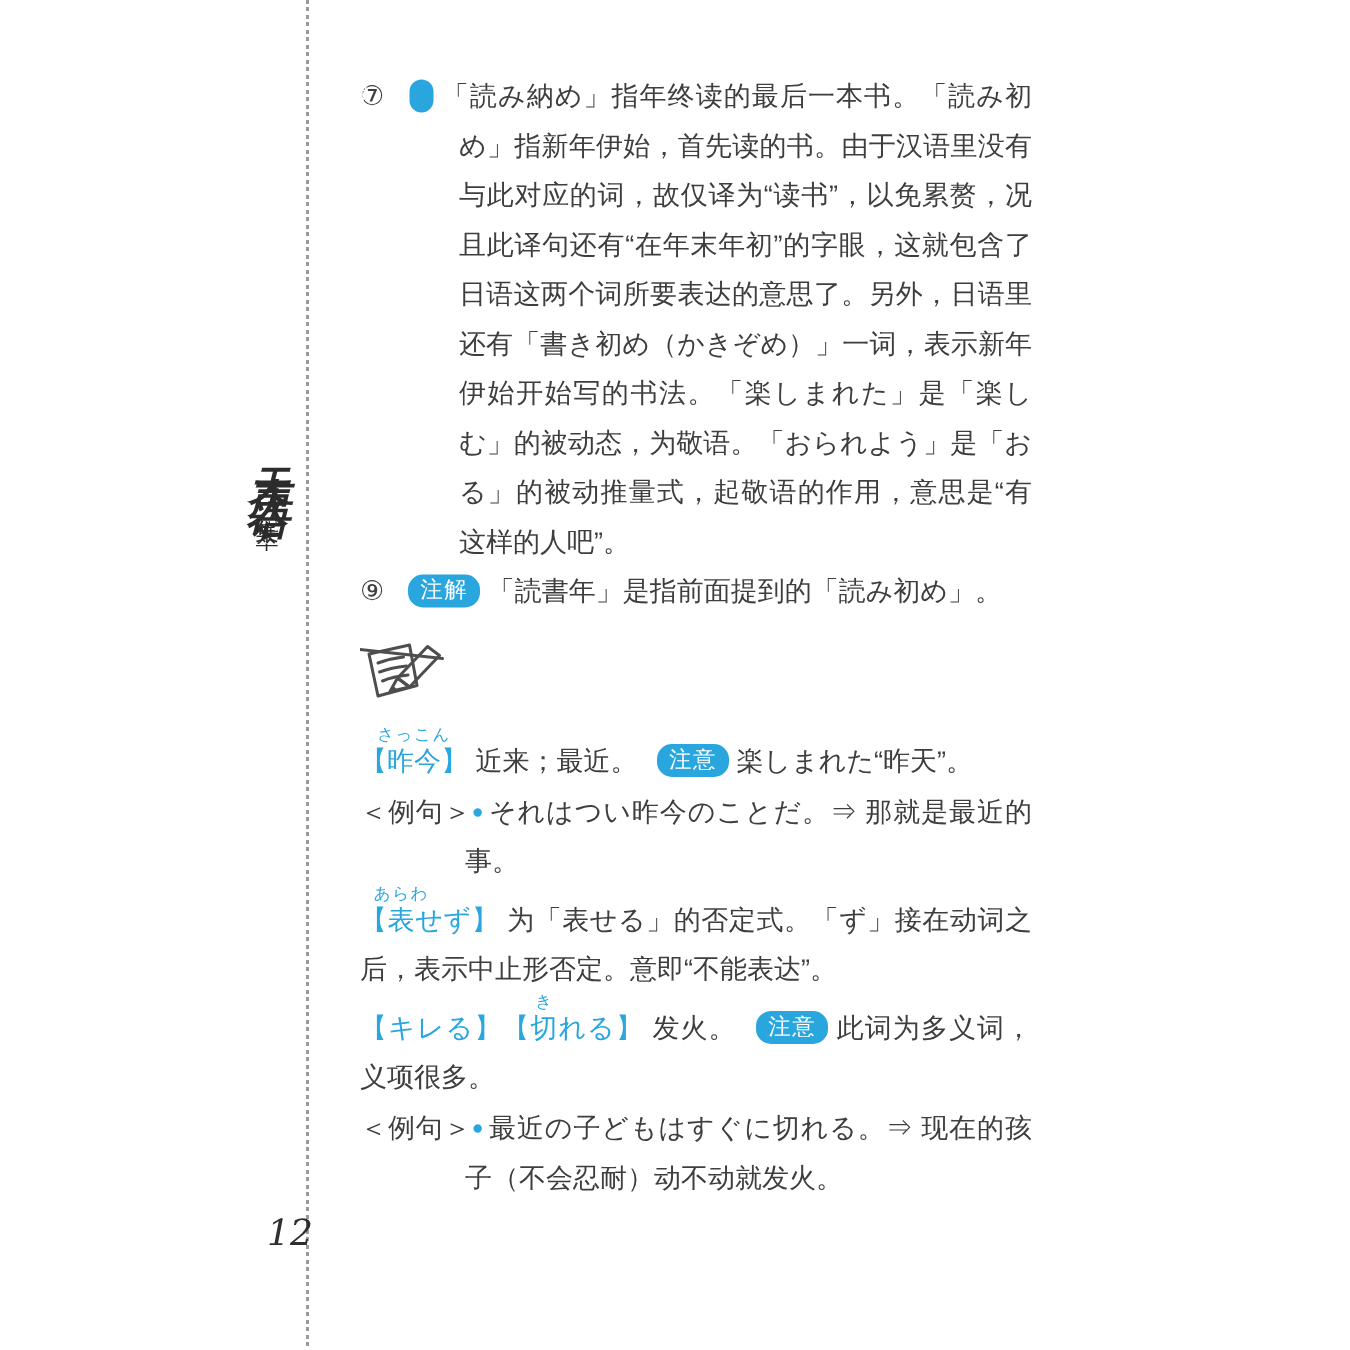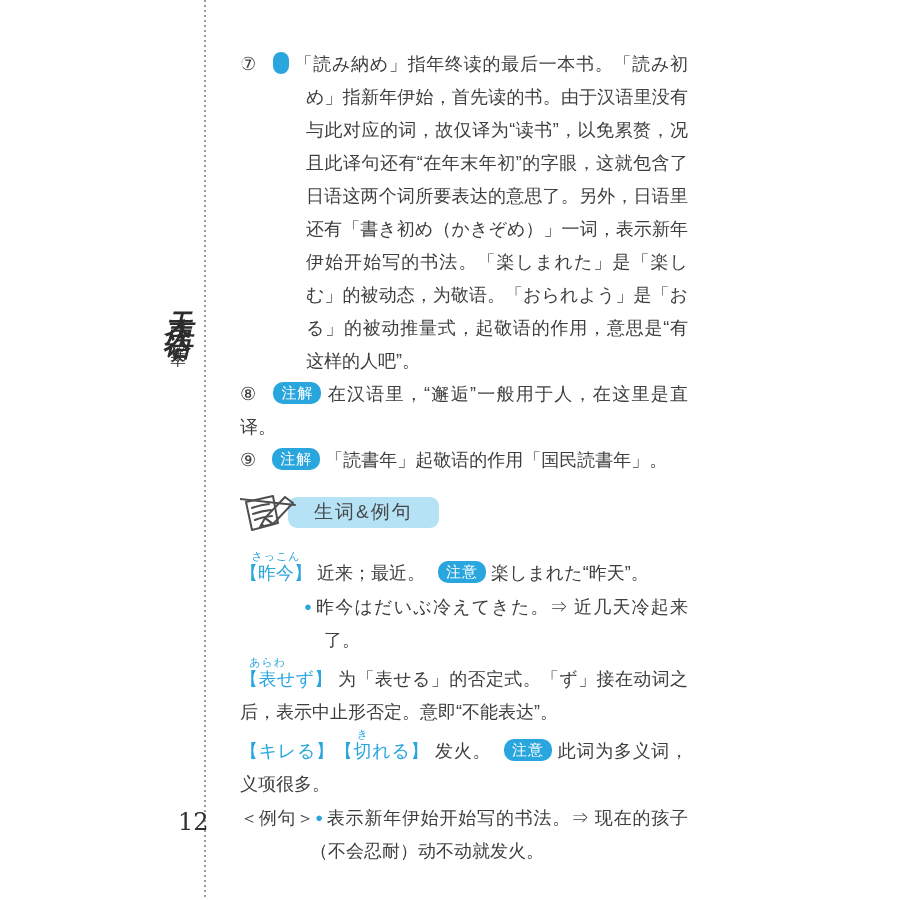--- a/index.html
+++ b/index.html
@@ -33,21 +33,21 @@
     font-family:"DejaVu Serif",serif;font-size:27px;letter-spacing:7px;
     font-weight:bold;font-style:italic;
   }
   .spine-series{
     font-family:"DejaVu Serif",serif;font-size:16px;letter-spacing:4px;margin-top:16px;
   }
   .spine-vol{font-size:14px;margin-top:2px;}
 
   .page-number{
     position:absolute;left:178px;top:808px;
-    font-family:"DejaVu Serif",serif;font-size:24px;color:#2f2f2f;
+    font-family:"DejaVu Serif",serif;font-style:italic;font-size:24px;color:#2f2f2f;
   }
 
   
   .content{
     position:absolute;left:240px;top:48px;width:448px;
     font-size:18px;line-height:33px;
     text-align:justify;text-align-last:left;
   }
   .content p{margin:0;}
   .hang{padding-left:66px;text-indent:-66px;}
@@ -93,45 +93,43 @@
   <div class="spine">
     <span class="spine-title">天声人语</span><span class="spine-series"><span>集萃</span><span class="spine-vol">3</span></span>
   </div>
 
   <div class="page-number">12</div>
 
   <div class="content">
 
     <p class="hang"><span class="circ">⑦</span><span class="badge">注解</span><span>「読み納め」指年终读的最后一本书。「読み初め」指新年伊始，首先读的书。由于汉语里没有与此对应的词，故仅译为“读书”，以免累赘，况且此译句还有“在年末年初”的字眼，这就包含了日语这两个词所要表达的意思了。另外，日语里还有「書き初め（かきぞめ）」一词，表示新年伊始开始写的书法。「楽しまれた」是「楽しむ」的被动态，为敬语。「おられよう」是「おる」的被动推量式，起敬语的作用，意思是“有这样的人吧”。</span></p>
 
-    <p><span class="circ">⑧</span><span class="badge">注解</span><span>在汉语里，“邂逅”一般用于人，在这里是直译。</span></p>
 
-    <p><span class="circ">⑨</span><span class="badge">注解</span><span>「読書年」起敬语的作用「国民読書年」。</span></p>
+    <p><span class="circ">⑨</span><span class="badge">注解</span><span>「読書年」是指前面提到的「読み初め」。</span></p>
 
     <div class="section-header">
       <span class="hdr-icon">
         <svg width="60" height="42" viewBox="0 0 60 42">
           <polygon points="6,11 33,5 38,32 12,39" fill="#ffffff" class="icon-line"></polygon>
           <path d="M12,17 Q20,14 29,13" class="icon-line" stroke-width="1.6"></path>
           <path d="M13,23 Q21,20 31,19" class="icon-line" stroke-width="1.6"></path>
           <path d="M15,29 Q22,26 32,25" class="icon-line" stroke-width="1.6"></path>
           <polygon points="25,27 45,6 53,12 33,33" fill="#cde7f6" class="icon-line"></polygon>
           <polygon points="20,36 25,27 33,33" fill="#ffffff" class="icon-line"></polygon>
           <polygon points="20,36 22,32 25,35" fill="#4e4e4e"></polygon>
           <line x1="47,4" y1="8" x2="55" y2="14" class="icon-line"></line>
         </svg>
       </span>
-      <span class="pill">生词&amp;例句</span>
     </div>
 
     <p class="vline"><span class="term"><span>【</span><span class="r"><span class="rt">さっこん</span><span>昨今</span></span><span>】</span></span><span> 近来；最近。</span><span class="badge">注意</span><span>楽しまれた“昨天”。</span></p>
 
+    <p class="ex-first"><span>＜例句＞</span><span class="bullet">●</span><span>それはつい昨今のことだ。⇒ 那就是最近的事。</span></p>
 
-    <p class="ex-cont"><span class="bullet">●</span><span>昨今はだいぶ冷えてきた。⇒ 近几天冷起来了。</span></p>
 
     <p class="vline"><span class="term"><span>【</span><span class="r"><span class="rt">あらわ</span><span>表</span></span><span>せず</span><span>】</span></span><span> 为「表せる」的否定式。「ず」接在动词之后，表示中止形否定。意即“不能表达”。</span></p>
 
     <p class="vline"><span class="term"><span>【</span><span>キレる</span><span>】</span><span>【</span><span class="r"><span class="rt">き</span><span>切</span></span><span>れる</span><span>】</span></span><span> 发火。</span><span class="badge">注意</span><span>此词为多义词，义项很多。</span></p>
 
-    <p class="ex-first"><span>＜例句＞</span><span class="bullet">●</span><span>表示新年伊始开始写的书法。⇒ 现在的孩子（不会忍耐）动不动就发火。</span></p>
+    <p class="ex-first"><span>＜例句＞</span><span class="bullet">●</span><span>最近の子どもはすぐに切れる。⇒ 现在的孩子（不会忍耐）动不动就发火。</span></p>
 
   </div>
 </div>
 
 </body></html>

